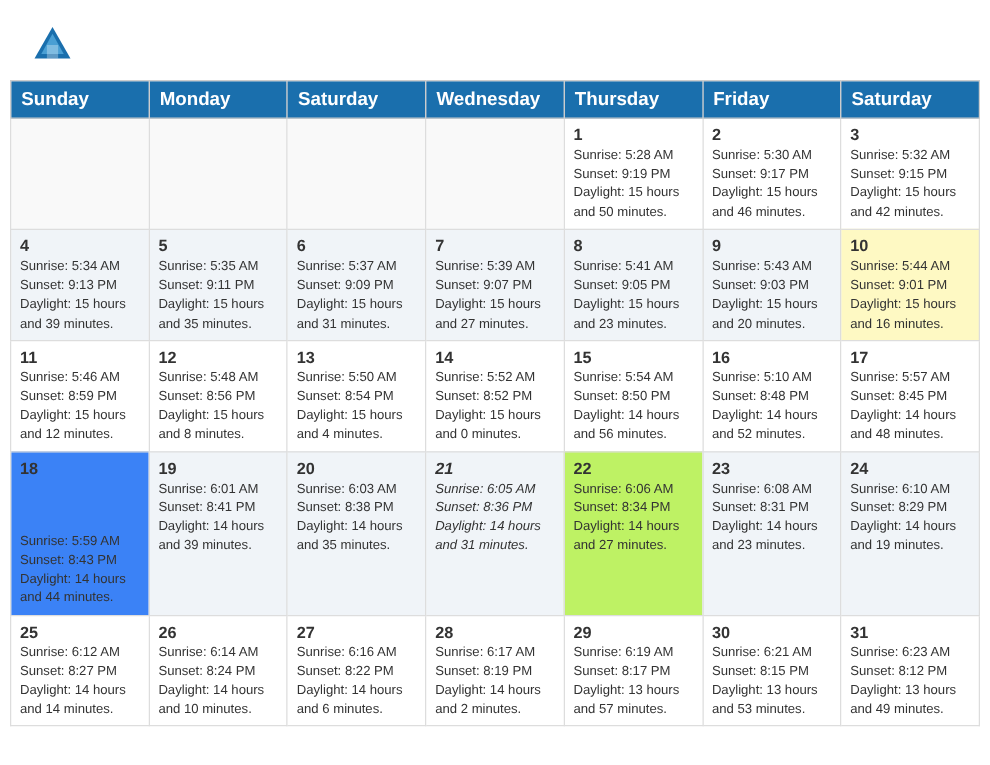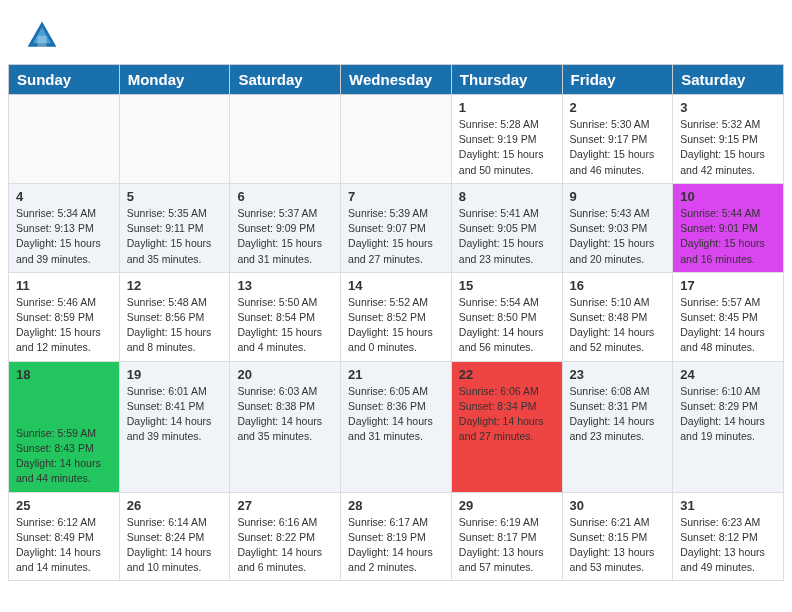--- a/index.html
+++ b/index.html
@@ -197,21 +197,21 @@
 Daylight: 15 hours
 and 23 minutes.</div>
           </td>
           <td style="background: rgb(240, 244, 248);">
             <span class="day-number">9</span>
             <div class="day-info" style="white-space: pre-line;">Sunrise: 5:43 AM
 Sunset: 9:03 PM
 Daylight: 15 hours
 and 20 minutes.</div>
           </td>
-          <td style="background: #d946ef;">
+          <td style="background: #fef9c3;">
             <span class="day-number">10</span>
             <div class="day-info" style="white-space: pre-line;">Sunrise: 5:44 AM
 Sunset: 9:01 PM
 Daylight: 15 hours
 and 16 minutes.</div>
           </td>
         </tr>
         <tr>
           <td>
             <span class="day-number">11</span>
@@ -257,49 +257,49 @@
           </td>
           <td>
             <span class="day-number">17</span>
             <div class="day-info" style="white-space: pre-line;">Sunrise: 5:57 AM
 Sunset: 8:45 PM
 Daylight: 14 hours
 and 48 minutes.</div>
           </td>
         </tr>
         <tr>
-          <td style="background: #22c55e;">
+          <td style="background: #3b82f6;">
             <span class="day-number">18</span>
             <div class="day-info" style="white-space: pre-line; margin-top: 44px;">Sunrise: 5:59 AM
 Sunset: 8:43 PM
 Daylight: 14 hours
 and 44 minutes.</div>
           </td>
           <td style="background: rgb(240, 244, 248);">
             <span class="day-number">19</span>
             <div class="day-info" style="white-space: pre-line;">Sunrise: 6:01 AM
 Sunset: 8:41 PM
 Daylight: 14 hours
 and 39 minutes.</div>
           </td>
           <td style="background: rgb(240, 244, 248); margin-top: 14px;">
             <span class="day-number">20</span>
             <div class="day-info" style="white-space: pre-line;">Sunrise: 6:03 AM
 Sunset: 8:38 PM
 Daylight: 14 hours
 and 35 minutes.</div>
           </td>
-          <td style="background: rgb(240, 244, 248);">
+          <td style="background: rgb(240, 244, 248); font-style: italic;">
             <span class="day-number">21</span>
             <div class="day-info" style="white-space: pre-line;">Sunrise: 6:05 AM
 Sunset: 8:36 PM
 Daylight: 14 hours
 and 31 minutes.</div>
           </td>
-          <td style="background: #ef4444;">
+          <td style="background: #bef264;">
             <span class="day-number">22</span>
             <div class="day-info" style="white-space: pre-line;">Sunrise: 6:06 AM
 Sunset: 8:34 PM
 Daylight: 14 hours
 and 27 minutes.</div>
           </td>
           <td style="background: rgb(240, 244, 248);">
             <span class="day-number">23</span>
             <div class="day-info" style="white-space: pre-line;">Sunrise: 6:08 AM
 Sunset: 8:31 PM
@@ -311,21 +311,21 @@
             <div class="day-info" style="white-space: pre-line;">Sunrise: 6:10 AM
 Sunset: 8:29 PM
 Daylight: 14 hours
 and 19 minutes.</div>
           </td>
         </tr>
         <tr>
           <td>
             <span class="day-number">25</span>
             <div class="day-info" style="white-space: pre-line;">Sunrise: 6:12 AM
-Sunset: 8:49 PM
+Sunset: 8:27 PM
 Daylight: 14 hours
 and 14 minutes.</div>
           </td>
           <td>
             <span class="day-number">26</span>
             <div class="day-info" style="white-space: pre-line;">Sunrise: 6:14 AM
 Sunset: 8:24 PM
 Daylight: 14 hours
 and 10 minutes.</div>
           </td>

